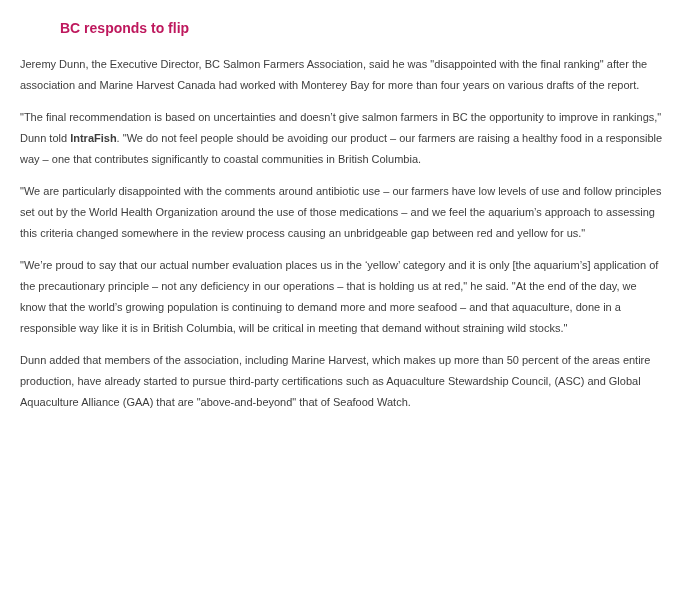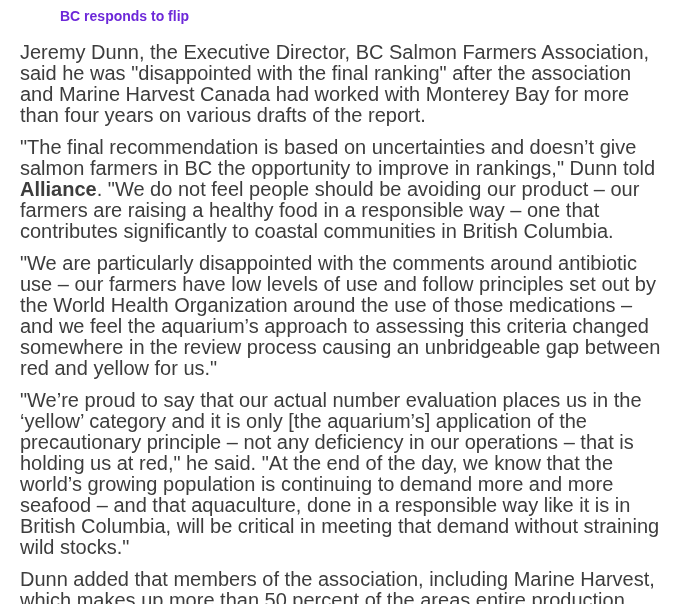--- a/index.html
+++ b/index.html
@@ -13,40 +13,40 @@
     box-sizing: border-box;
     padding: 8px 22px 0 20px;
     background: #ffffff;
     font-family: "Liberation Sans", sans-serif;
     overflow: hidden;
   }
   .article-heading {
     font-size: 14px;
     line-height: 17px;
     font-weight: bold;
-    color: #6d28d9;
-    margin: 0 0 17px 0;
+    color: #be185d;
+    margin: 12px 0 17px 0;
     padding-left: 40px;
   }
   .article-body p {
-    font-size: 20px;
+    font-size: 11px;
     line-height: 21px;
     color: #3d3d3d;
     margin: 8px 0 11px 0;
   }
   .article-body p b {
     font-weight: bold;
     color: #3d3d3d;
   }
 </style>
 </head>
 <body>
 
 <div class="page">
   <h2 class="article-heading">BC responds to flip</h2>
   <div class="article-body">
       <p><span>Jeremy Dunn, the Executive Director, BC Salmon Farmers Association, said he was "disappointed with the final ranking" after the association and Marine Harvest Canada had worked with Monterey Bay for more than four years on various drafts of the report.</span></p>
-      <p><span>"The final recommendation is based on uncertainties and doesn’t give salmon farmers in BC the opportunity to improve in rankings," Dunn told </span><b>Alliance</b><span>. "We do not feel people should be avoiding our product – our farmers are raising a healthy food in a responsible way – one that contributes significantly to coastal communities in British Columbia.</span></p>
+      <p><span>"The final recommendation is based on uncertainties and doesn’t give salmon farmers in BC the opportunity to improve in rankings," Dunn told </span><b>IntraFish</b><span>. "We do not feel people should be avoiding our product – our farmers are raising a healthy food in a responsible way – one that contributes significantly to coastal communities in British Columbia.</span></p>
       <p><span>"We are particularly disappointed with the comments around antibiotic use – our farmers have low levels of use and follow principles set out by the World Health Organization around the use of those medications – and we feel the aquarium’s approach to assessing this criteria changed somewhere in the review process causing an unbridgeable gap between red and yellow for us."</span></p>
       <p><span>"We’re proud to say that our actual number evaluation places us in the ‘yellow’ category and it is only [the aquarium’s] application of the precautionary principle – not any deficiency in our operations – that is holding us at red," he said. "At the end of the day, we know that the world’s growing population is continuing to demand more and more seafood – and that aquaculture, done in a responsible way like it is in British Columbia, will be critical in meeting that demand without straining wild stocks."</span></p>
       <p><span>Dunn added that members of the association, including Marine Harvest, which makes up more than 50 percent of the areas entire production, have already started to pursue third-party certifications such as Aquaculture Stewardship Council, (ASC) and Global Aquaculture Alliance (GAA) that are "above-and-beyond" that of Seafood Watch.</span></p>
     </div>
 </div>
 
 </body></html>

